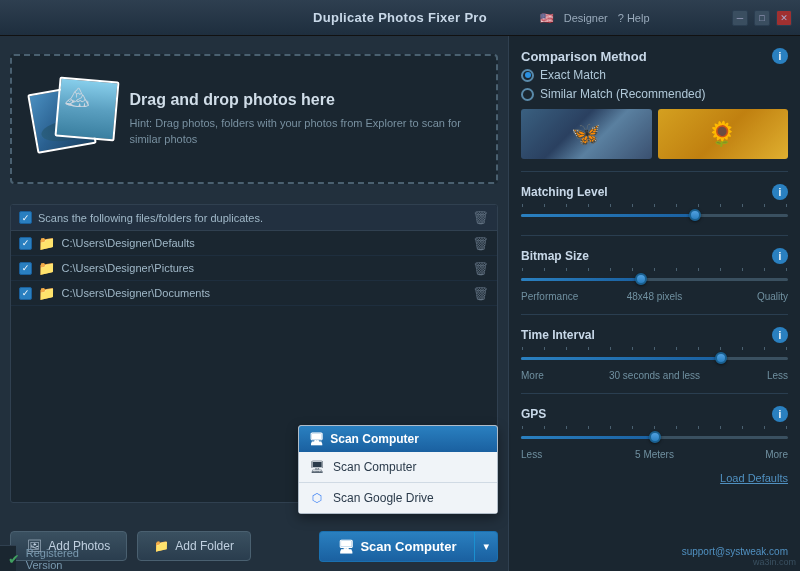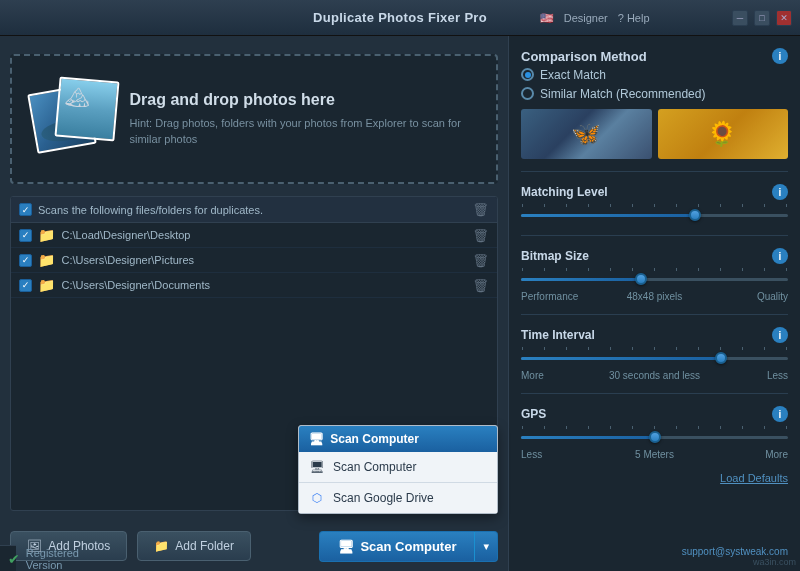--- a/index.html
+++ b/index.html
@@ -69,21 +69,21 @@
       height: calc(571px - 36px);
     }
 
     
     .left-panel {
       width: 530px;
       background: #22303d;
       display: flex;
       flex-direction: column;
       padding: 10px;
-      gap: 12px;
+      gap: 20px;
       position: relative;
     }
 
     
     .drop-zone {
       margin-top: 8px;
       border: 2px dashed #4a6070;
       border-radius: 4px;
       background: #1a2630;
       padding: 20px;
@@ -358,20 +358,21 @@
     }
 
     
     .radio-group {
       display: flex;
       flex-direction: column;
       gap: 5px;
     }
     .radio-item {
       display: flex;
+      align-items: center;
       gap: 6px;
       cursor: pointer;
     }
     .radio-outer {
       width: 13px;
       height: 13px;
       border-radius: 50%;
       border: 2px solid #5a8aaa;
       display: flex;
       align-items: center;
@@ -560,21 +561,21 @@
         <div class="files-header-left">
           <div class="checkbox-blue">✓</div>
           <span>Scans the following files/folders for duplicates.</span>
         </div>
         <span class="trash-icon">🗑</span>
       </div>
 
       <div class="file-row">
         <div class="checkbox-blue">✓</div>
         <span class="folder-icon">📁</span>
-        <span>C:\Load\Designer\Desktop</span>
+        <span>C:\Users\Designer\Defaults</span>
         <span class="trash-icon">🗑</span>
       </div>
       <div class="file-row">
         <div class="checkbox-blue">✓</div>
         <span class="folder-icon">📁</span>
         <span>C:\Users\Designer\Pictures</span>
         <span class="trash-icon">🗑</span>
       </div>
       <div class="file-row">
         <div class="checkbox-blue">✓</div>

